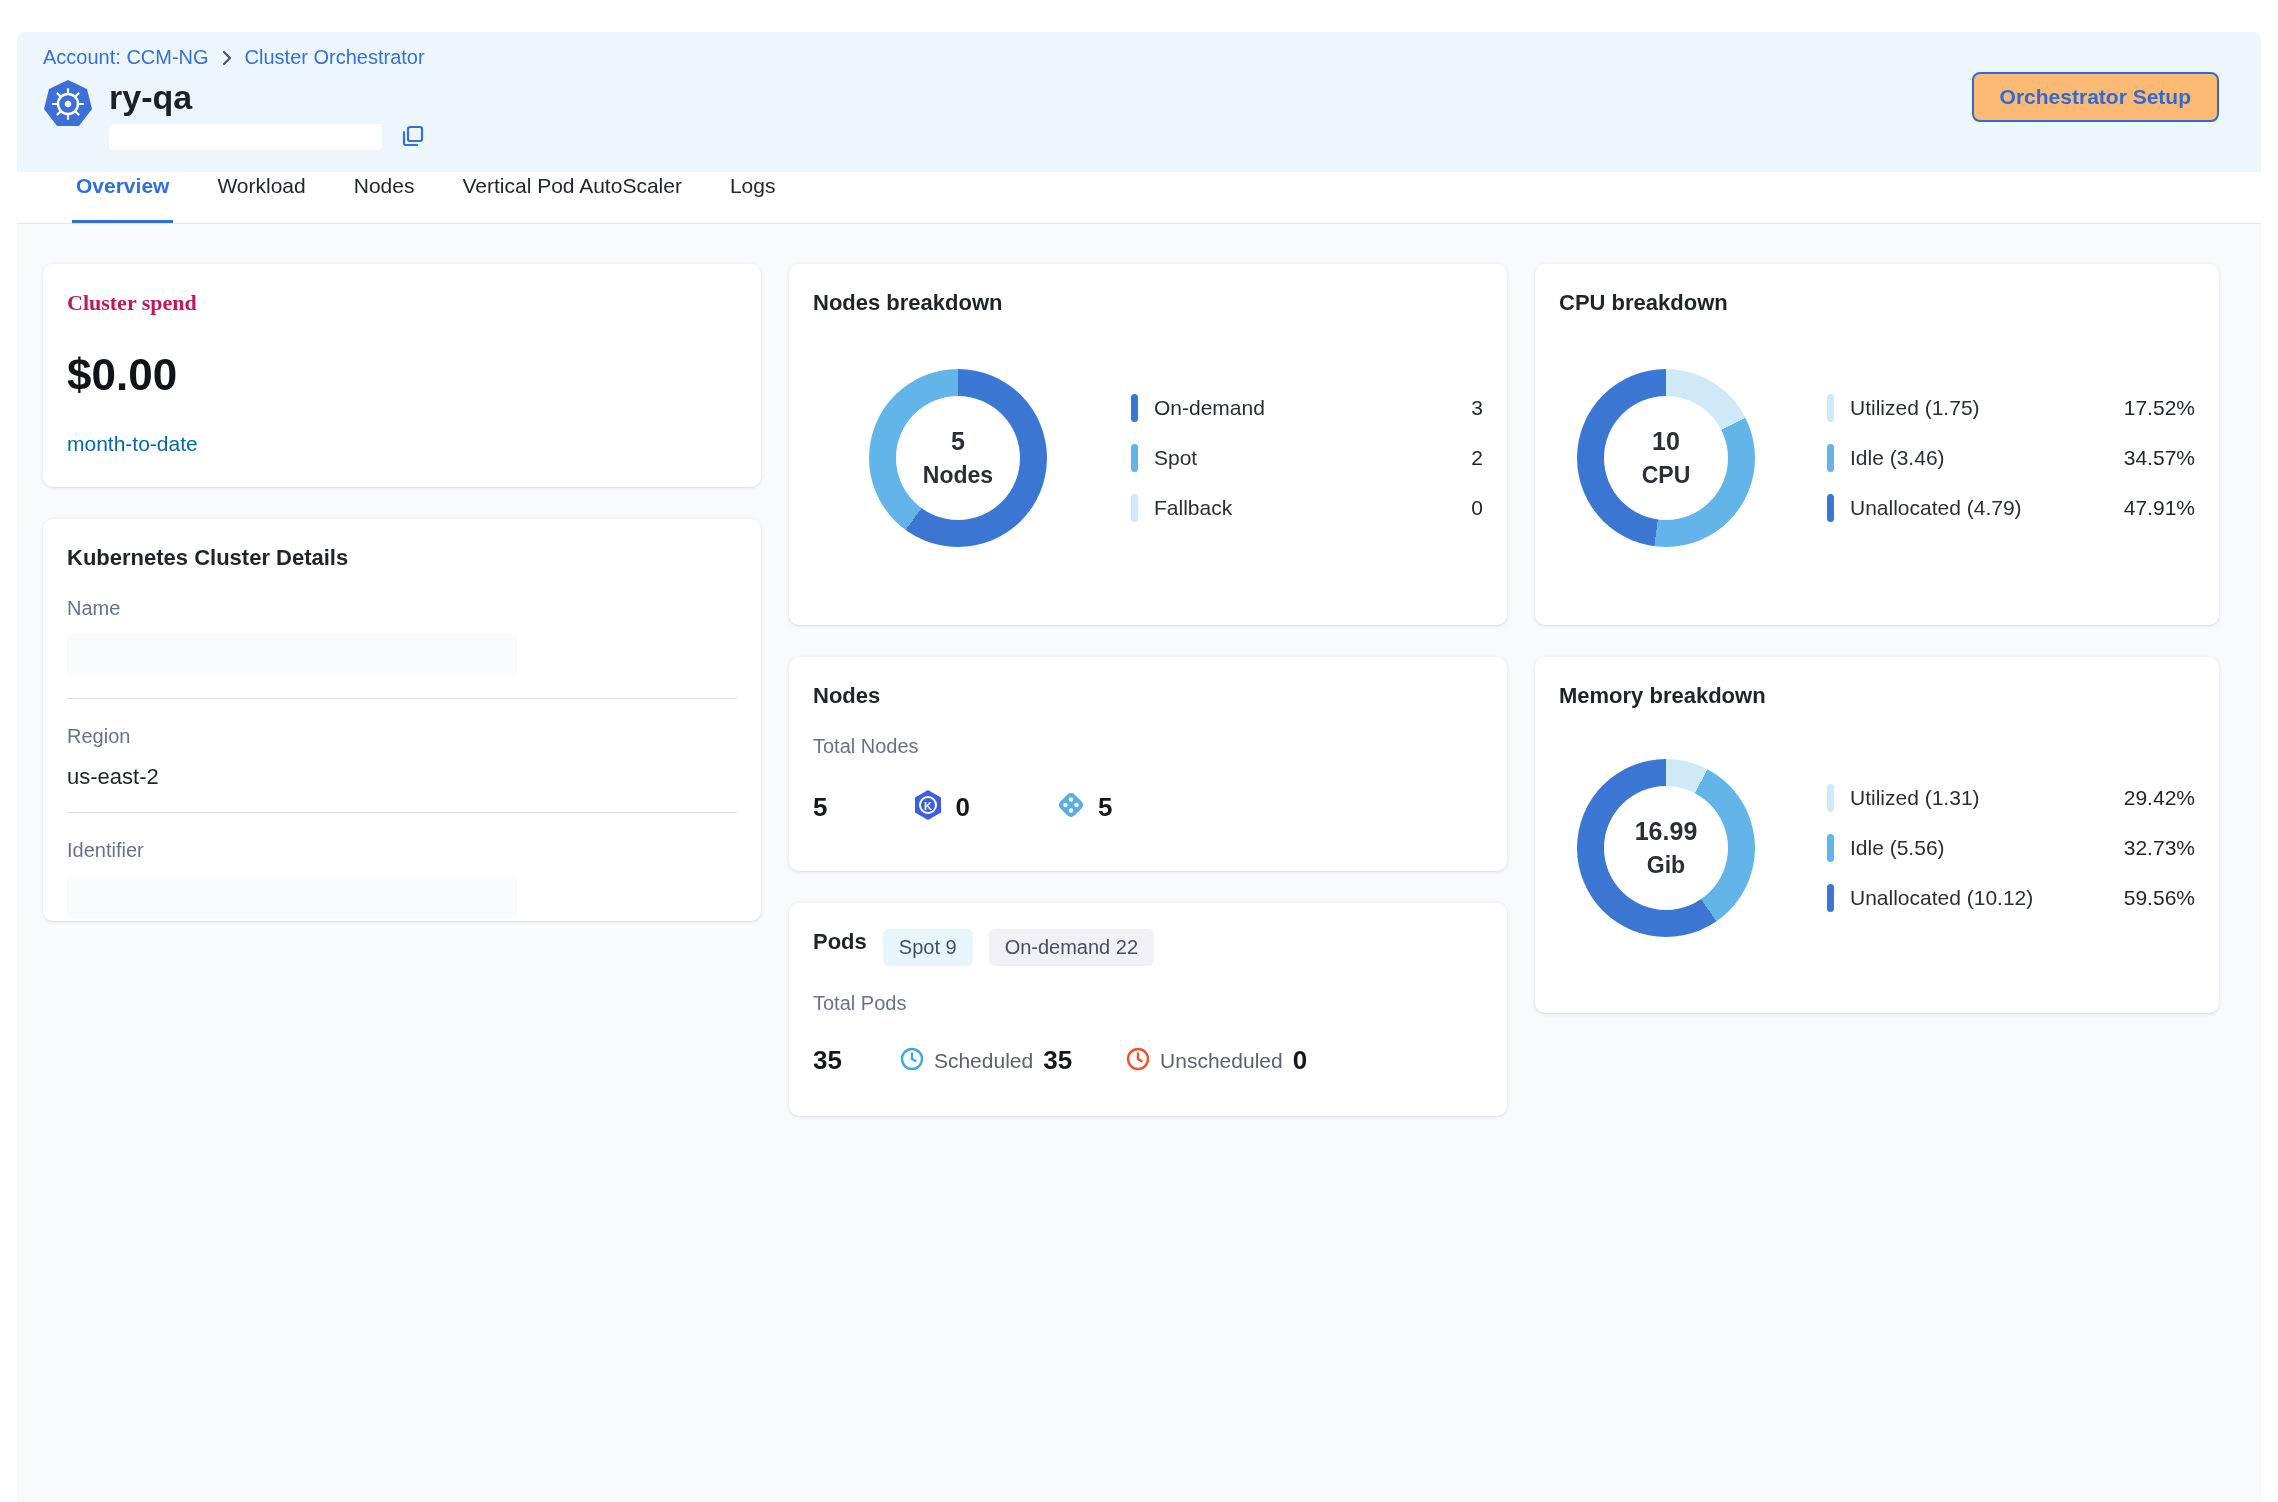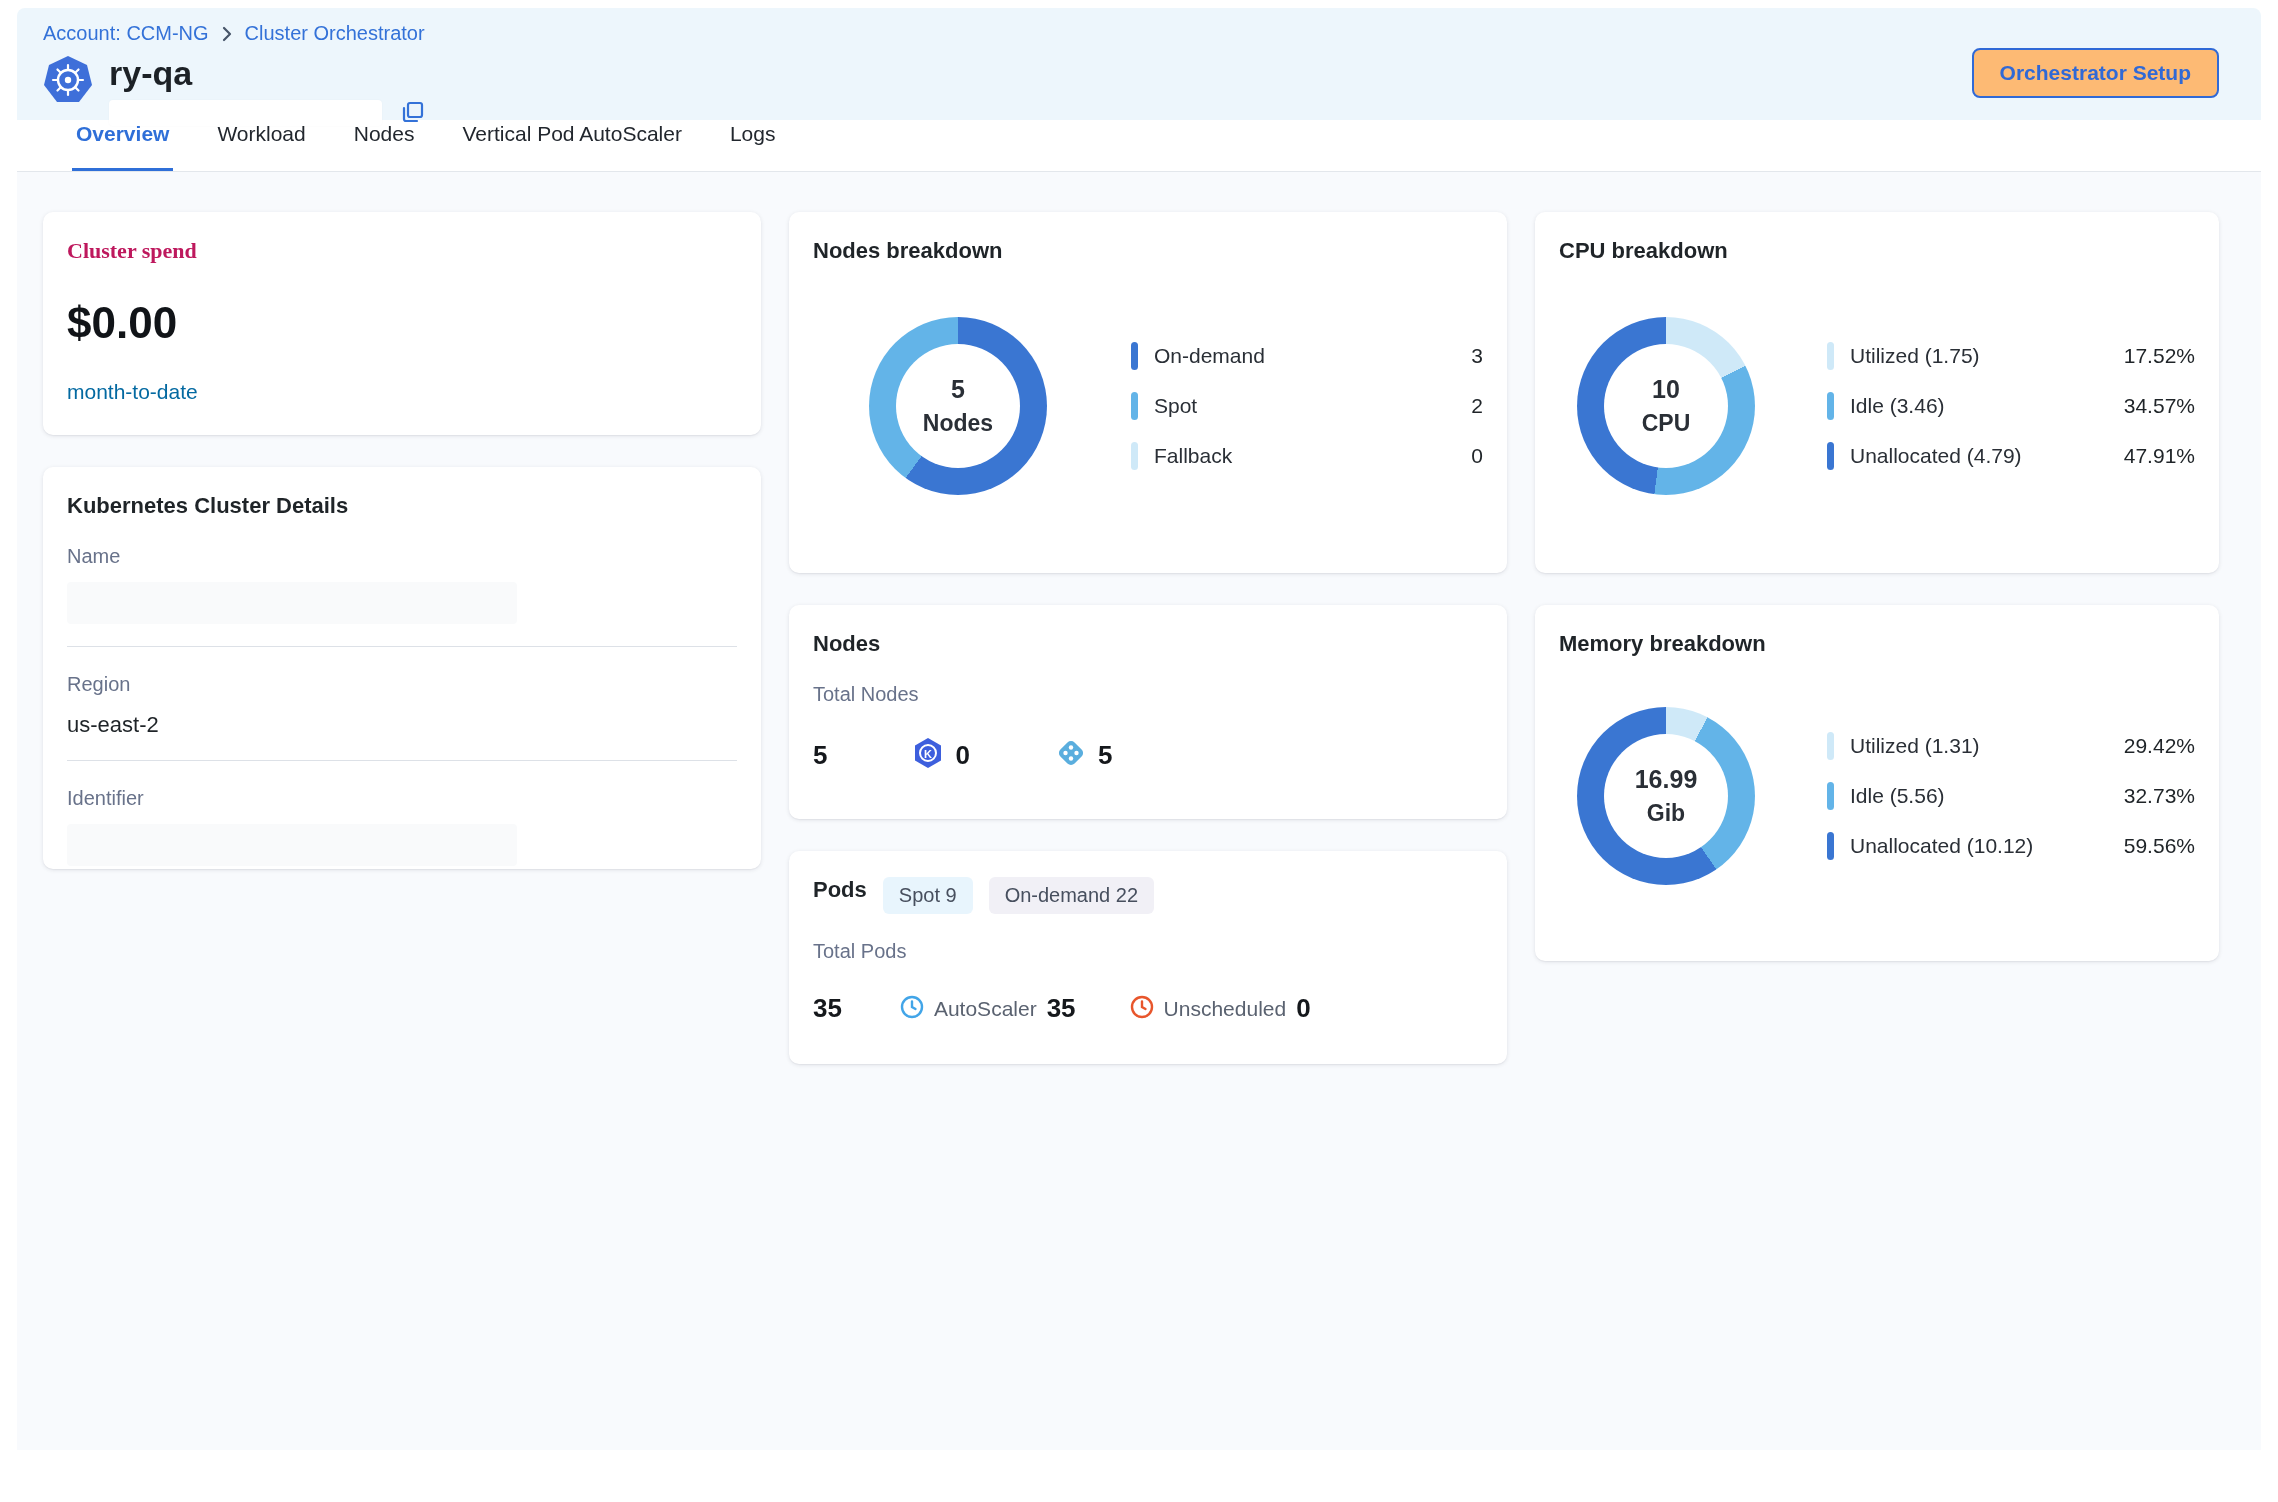--- a/index.html
+++ b/index.html
@@ -1,22 +1,22 @@
 <!DOCTYPE html>
 <html><head>
 <meta charset="utf-8">
 <style>
   * { margin:0; padding:0; box-sizing:border-box; }
   html,body { width:2278px; height:1502px; background:#ffffff;
     font-family:"Liberation Sans", sans-serif; color:#22272e; overflow:hidden; }
   .app { margin:0 17px; }
 
   
-  .band { margin-top:8px; background:#edf6fc; border-radius:8px 8px 0 0;
-    padding:14px 26px 16px 26px; height:112px; position:relative; }
+  .band { margin-top:32px; background:#edf6fc; border-radius:8px 8px 0 0;
+    padding:14px 26px 16px 26px; height:140px; position:relative; }
   .breadcrumb { display:flex; align-items:center; gap:10px; font-size:20px; color:#3472d8; }
   .crumb { cursor:pointer; }
   .crumb-sep { display:flex; align-items:center; }
   .title-row { display:flex; align-items:flex-start; margin-top:10px; gap:16px; }
   .k8s-logo { width:50px; height:50px; flex:0 0 auto; }
   .title-col { display:flex; flex-direction:column; }
   .page-title { font-size:34px; font-weight:700; color:#1c2126; line-height:1.1; }
   .id-row { display:flex; align-items:center; gap:18px; margin-top:8px; }
   .redacted-strip { width:273px; height:26px; background:#ffffff; border-radius:4px;
     box-shadow:0 0 2px rgba(0,0,0,0.04); }
@@ -248,21 +248,21 @@
           <div class="counter-row">
             <span class="big-num">35</span>
             <span class="counter-gap" style="width:30px"></span>
             <span class="stat">
               <span>
                 <svg width="24" height="24" viewBox="0 0 24 24">
                     <circle cx="12" cy="12" r="10" fill="none" stroke="#42a5e8" stroke-width="2.4"></circle>
                     <path d="M12 6.5 L12 12 L15.5 14" fill="none" stroke="#42a5e8" stroke-width="2.4" stroke-linecap="round"></path>
                   </svg>
               </span>
-              <span class="stat-label">AutoScaler</span>
+              <span class="stat-label">Scheduled</span>
               <span class="big-num">35</span>
             </span>
             <span class="counter-gap" style="width:26px"></span>
             <span class="stat">
               <span>
                 <svg width="24" height="24" viewBox="0 0 24 24">
                     <circle cx="12" cy="12" r="10" fill="none" stroke="#e8562c" stroke-width="2.4"></circle>
                     <path d="M12 6.5 L12 12 L15.5 14" fill="none" stroke="#e8562c" stroke-width="2.4" stroke-linecap="round"></path>
                   </svg>
               </span>

